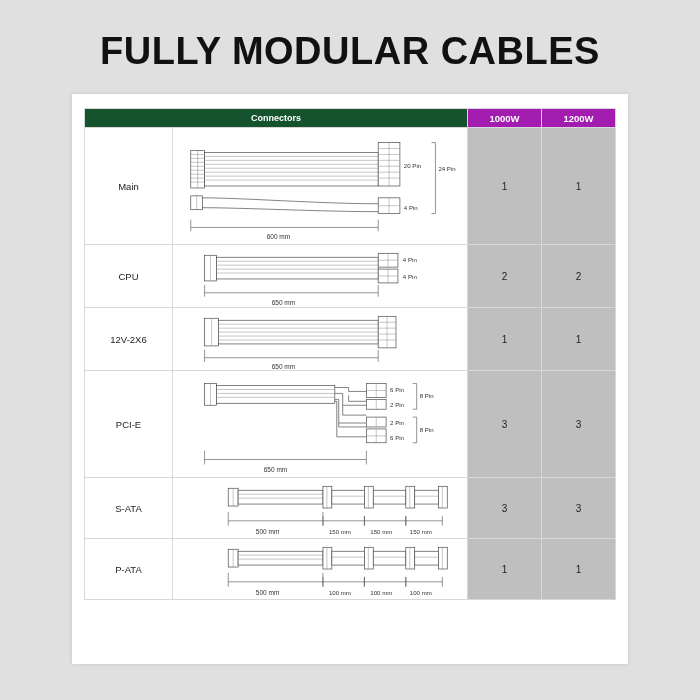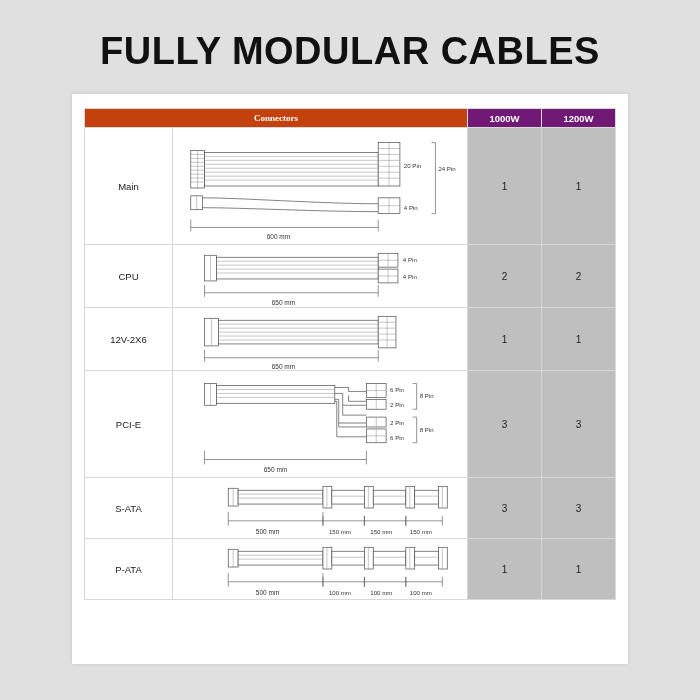--- a/index.html
+++ b/index.html
@@ -47,31 +47,30 @@
     width: 532px;
     border-collapse: collapse;
     table-layout: fixed;
   }
   .tbl td, .tbl th {
     border: 1px solid #d8d8d8;
     padding: 0;
     vertical-align: middle;
   }
   .hdr-conn {
-    background: #c2410c;
+    background: #14532d;
     color: #ffffff;
     font-size: 9px;
     font-weight: 700;
     height: 18px;
     text-align: center;
     border: 1px solid #ea6a0c;
-    font-family: Liberation Serif, serif;
   }
   .hdr-w {
-    background: #701a75;
+    background: #a21caf;
     color: #ffffff;
     font-size: 9.5px;
     font-weight: 700;
     height: 18px;
     text-align: center;
     border: 1px solid #ea6a0c;
   }
   .namecell {
     width: 88px;
     text-align: center;

